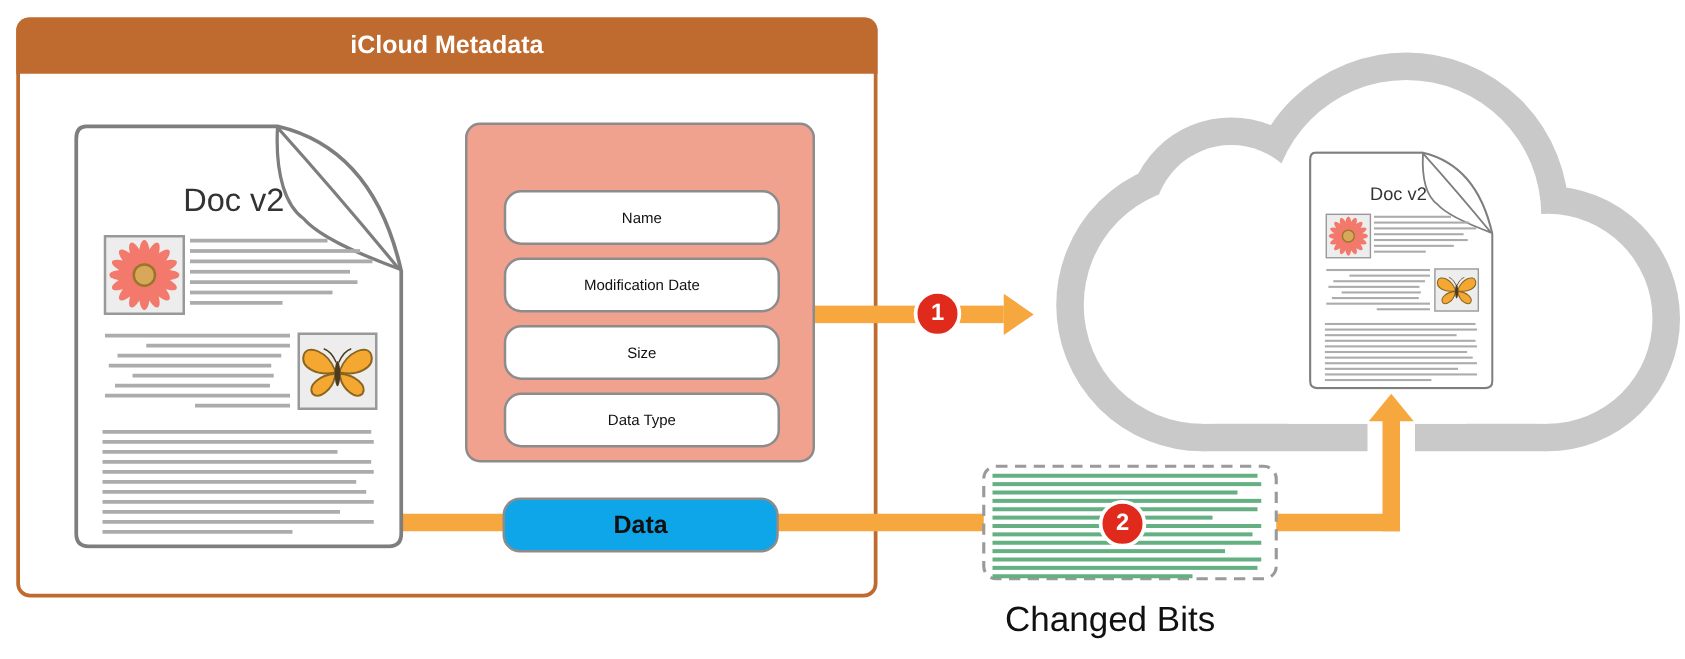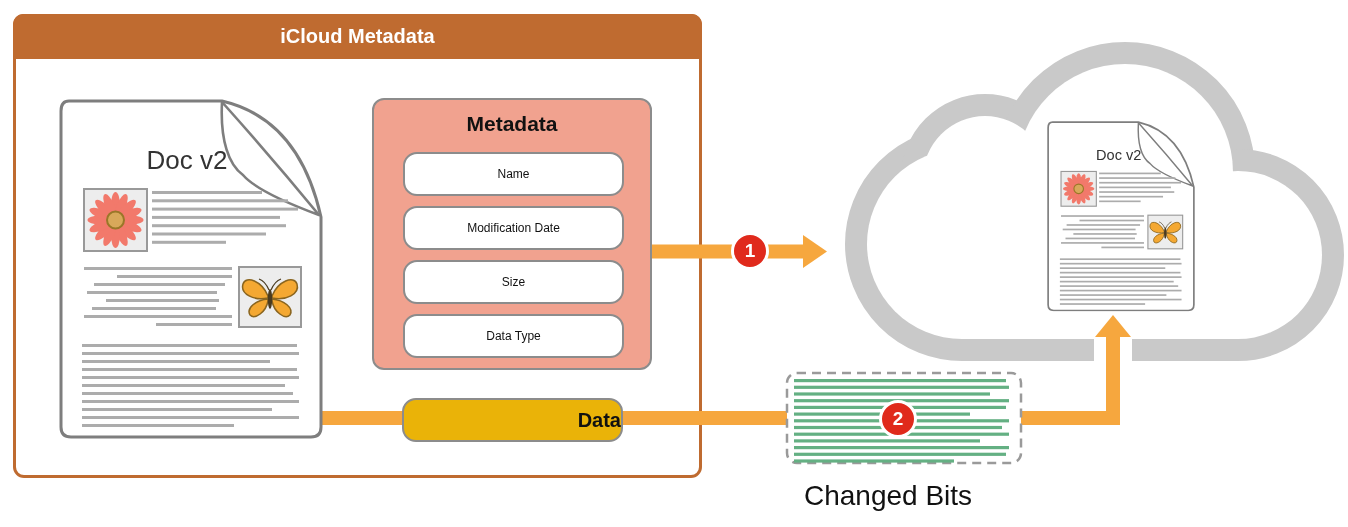--- a/index.html
+++ b/index.html
@@ -21,22 +21,22 @@
   .metadata-box{position:absolute;left:372px;top:98px;width:280px;height:272px;
     background:#F1A28F;border:2px solid #8C8C8C;border-radius:12px;box-sizing:border-box;z-index:3;}
   .metadata-title{position:absolute;top:12px;left:0;width:100%;text-align:center;
     font-weight:bold;font-size:21px;color:#111;}
   .meta-pill{position:absolute;left:29px;width:221px;height:44px;background:#fff;
     border:2px solid #8C8C8C;border-radius:14px;box-sizing:border-box;
     font-size:12px;color:#111;text-align:center;line-height:40px;}
   .pill-0{top:52px;} .pill-1{top:106px;} .pill-2{top:160px;} .pill-3{top:214px;}
 
   .data-pill{position:absolute;left:402px;top:398px;width:221px;height:44px;
-    background:#eab308;border:2px solid #8C8C8C;border-radius:14px;box-sizing:border-box;
-    font-weight:bold;font-size:20px;color:#111;text-align:right;line-height:40px;z-index:3;}
+    background:#0ea5e9;border:2px solid #8C8C8C;border-radius:14px;box-sizing:border-box;
+    font-weight:bold;font-size:20px;color:#111;text-align:center;line-height:40px;z-index:3;}
 
   .changed-bits-label{position:absolute;left:804px;top:480px;width:200px;text-align:left;
     font-size:28px;color:#111;z-index:3;}
 
   
   .badge{position:absolute;width:32px;height:32px;border-radius:50%;
     background:#E02A1C;border:3px solid #fff;box-sizing:content-box;
     color:#fff;font-weight:bold;font-size:19px;text-align:center;line-height:32px;z-index:4;}
   .badge-1{left:731px;top:232px;}
   .badge-2{left:879px;top:400px;}
@@ -179,21 +179,20 @@
         <rect x="794" y="446" width="215" height="3.2"></rect>
         <rect x="794" y="452.7" width="212" height="3.2"></rect>
         <rect x="794" y="459.4" width="160" height="3.2"></rect>
       </g>
     </g>
 
     <use href="#docsym" x="59" y="99" width="264" height="340"></use>
   </svg>
 
   <div class="metadata-box">
-    <div class="metadata-title">Metadata</div>
     <div class="meta-pill pill-0">Name</div>
     <div class="meta-pill pill-2">Size</div>
     <div class="meta-pill pill-1">Modification Date</div>
     <div class="meta-pill pill-3">Data Type</div>
   </div>
 
   <div class="data-pill">Data</div>
 
   <div class="changed-bits-label">Changed Bits</div>
 

